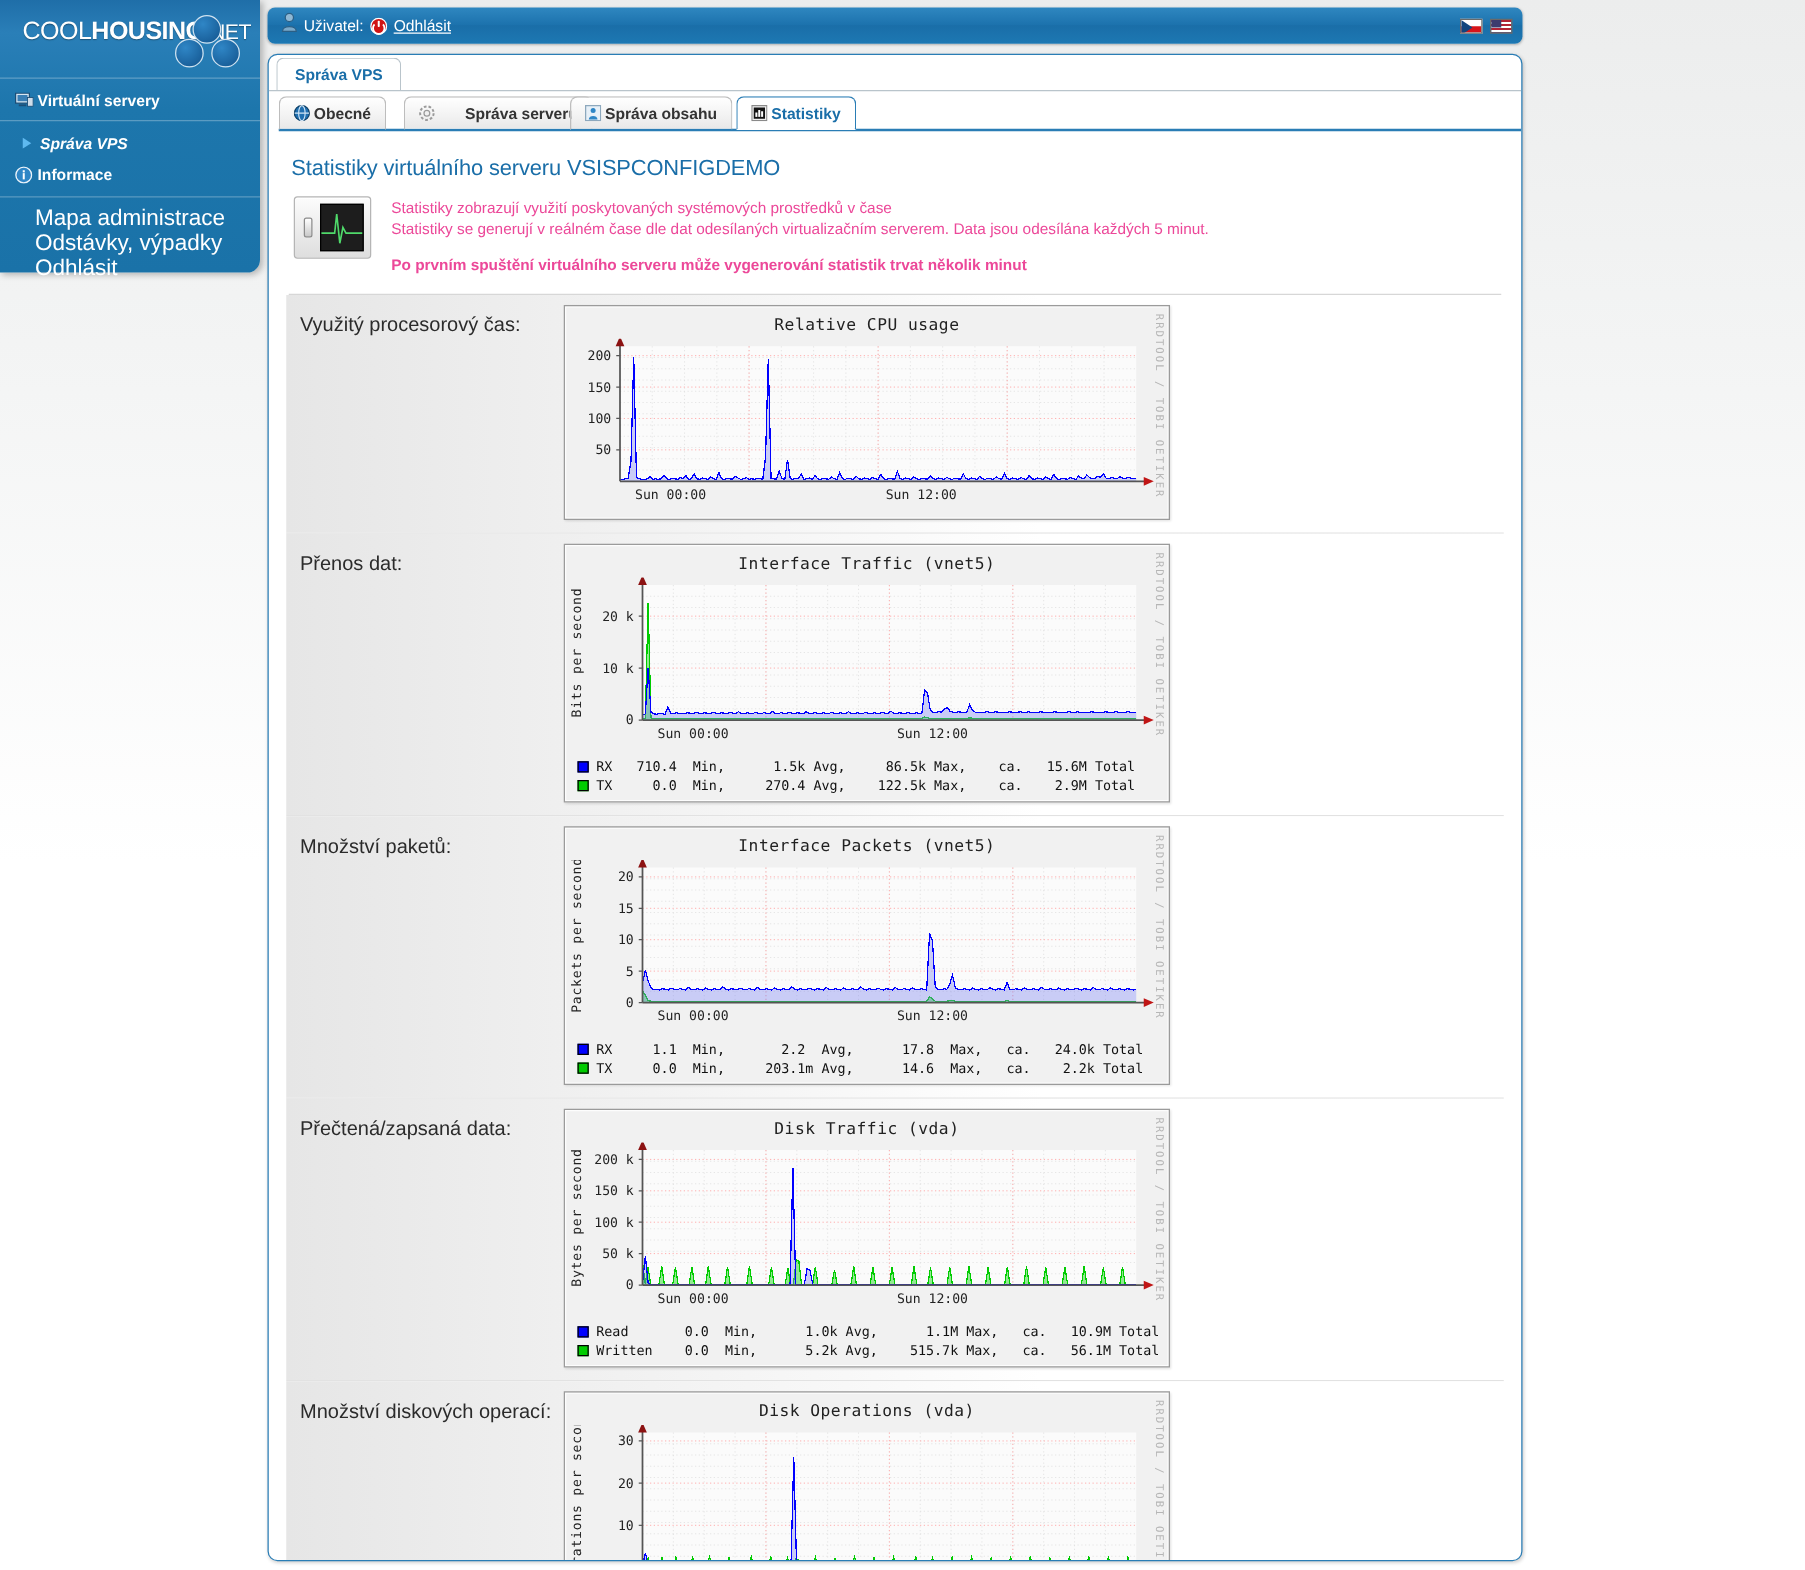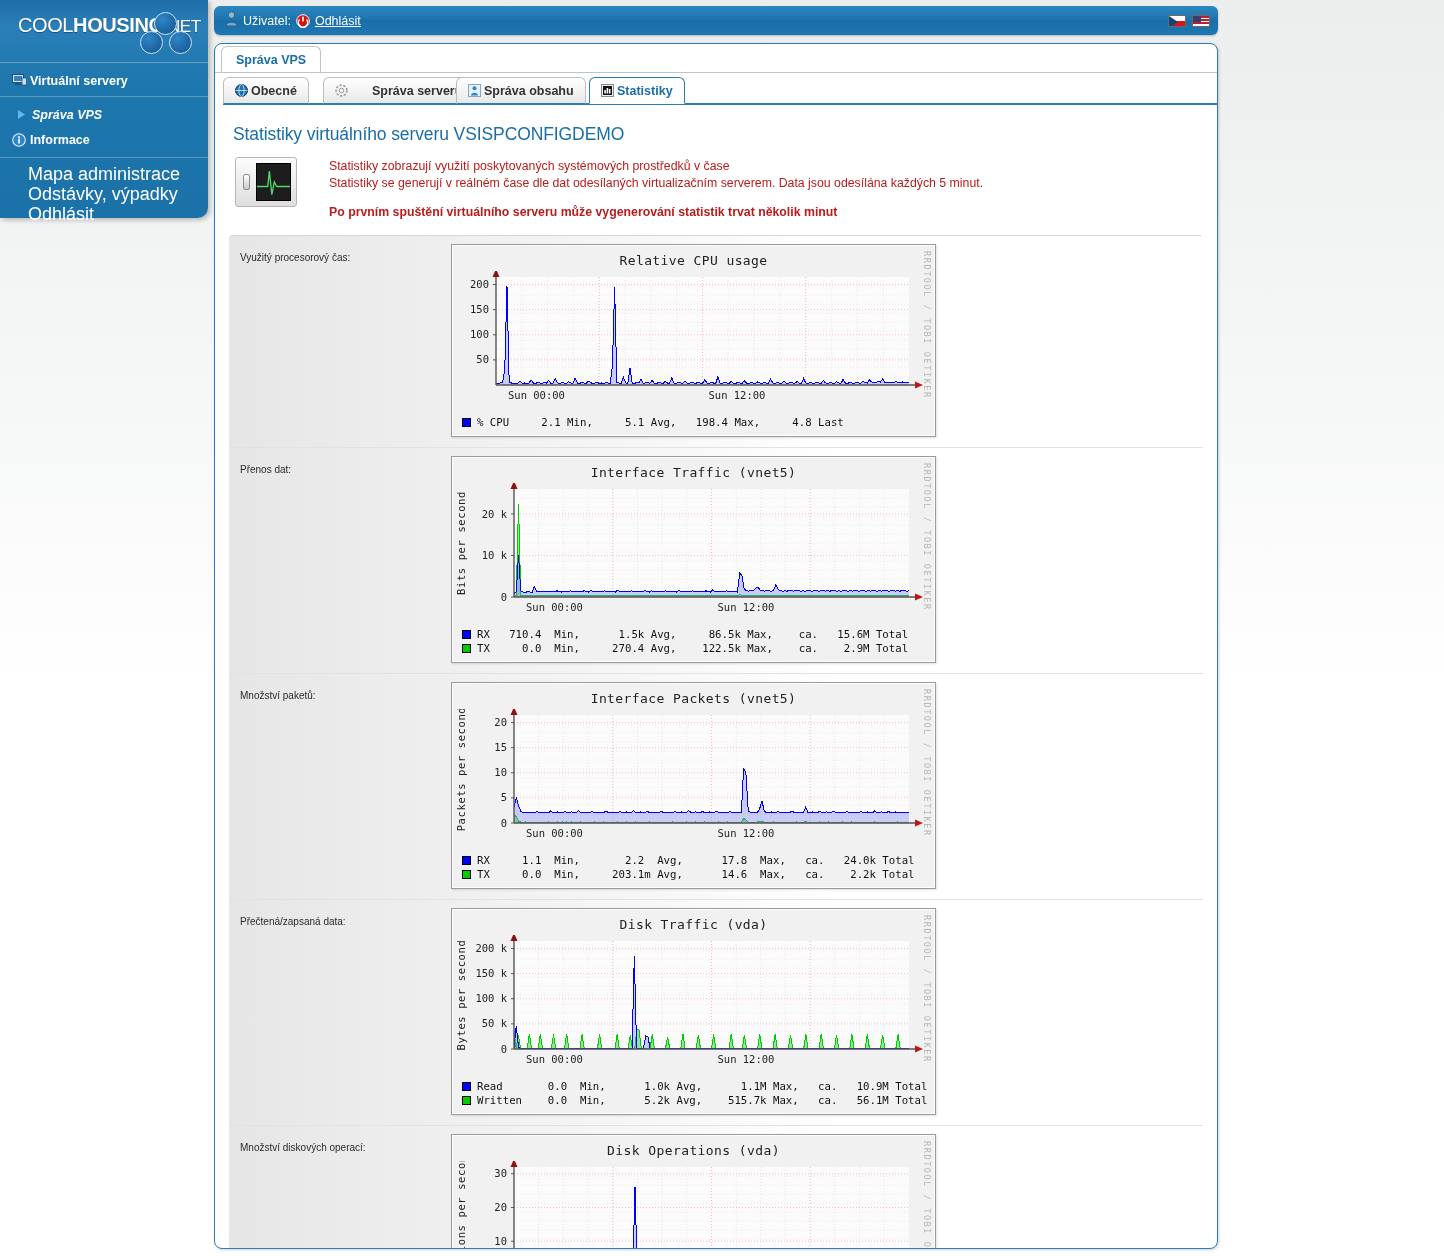--- a/index.html
+++ b/index.html
@@ -145,34 +145,34 @@
   }
   #intro-icon .screen {
     position:absolute; left: 20px; top: 5px; right: 5px; bottom: 5px;
     background: #1d1d1d; border: 1px solid #000;
   }
   #intro-icon .slider {
     position:absolute; left: 7px; top: 16px; width: 7px; height: 16px;
     background: linear-gradient(to bottom,#fff,#c9c9c9);
     border: 1px solid #8c8c8c; border-radius: 2px;
   }
-  #intro-text { font-size: 12.3px; color: #b91c1c; line-height: 17px; padding-top: 1px; margin-left: 16px; }
+  #intro-text { font-size: 12.3px; color: #ec4899; line-height: 17px; padding-top: 1px; }
   #intro-text .bold { font-weight: bold; display:block; margin-top: 12px; }
   #hr-main { border: none; border-top: 1px solid #d7d7d7; margin: 14px 2px 0 2px; }
 
   
   .stat-row {
     display: flex;
     border-bottom: 1px solid #e2e2e2;
     background: linear-gradient(to right, #e6e6e6 0%, #efefef 22%, #f8f8f8 46%, #ffffff 62%, #ffffff 100%);
   }
   .stat-row:last-child { border-bottom: none; }
   .stat-label {
     width: 222px; flex: 0 0 222px;
-    font-size: 10px; color: #2b2b2b;
+    font-size: 16px; color: #2b2b2b;
     padding: 16px 0 0 11px;
   }
   .stat-graph { padding: 8px 0 10px 0; }
 
   
   .rrd {
     width: 485px;
     background: #f1f1f1;
     border: 1px solid #9b9b9b;
     box-shadow: inset 0 0 0 1px #fdfdfd, 1px 1px 2px rgba(0,0,0,.12);
@@ -418,21 +418,20 @@
                   <line x1="41" y1="13.534883720930239" x2="44" y2="13.534883720930239" stroke="#555" stroke-width="1"></line>
                   <path d="M 44 114 L 44.00 112.49 L 46.20 112.49 L 48.39 111.99 L 50.59 111.49 L 52.79 97.93 L 54.98 14.54 L 57.18 110.99 L 59.38 111.99 L 61.57 112.49 L 63.77 112.49 L 65.97 111.99 L 68.16 109.98 L 70.36 112.49 L 72.56 111.99 L 74.76 112.49 L 76.95 111.99 L 79.15 108.98 L 81.35 111.99 L 83.54 112.49 L 85.74 111.49 L 87.94 111.99 L 90.13 112.49 L 92.33 110.99 L 94.53 111.99 L 96.72 109.48 L 98.92 112.49 L 101.12 111.99 L 103.31 107.97 L 105.51 111.99 L 107.71 112.49 L 109.90 111.49 L 112.10 111.99 L 114.30 112.49 L 116.49 110.48 L 118.69 111.99 L 120.89 112.49 L 123.09 106.97 L 125.28 111.99 L 127.48 112.49 L 129.68 111.49 L 131.87 111.99 L 134.07 112.49 L 136.27 109.98 L 138.46 111.49 L 140.66 112.49 L 142.86 111.99 L 145.05 110.99 L 147.25 112.49 L 149.45 111.99 L 151.64 112.49 L 153.84 111.49 L 156.04 111.99 L 158.23 112.49 L 160.43 94.91 L 162.63 16.05 L 164.82 111.49 L 167.02 111.99 L 169.22 112.49 L 171.41 105.96 L 173.61 111.99 L 175.81 112.49 L 178.01 96.92 L 180.20 111.99 L 182.40 112.49 L 184.60 111.49 L 186.79 111.99 L 188.99 107.97 L 191.19 112.49 L 193.38 111.99 L 195.58 111.49 L 197.78 112.49 L 199.97 109.48 L 202.17 111.99 L 204.37 112.49 L 206.56 111.49 L 208.76 111.99 L 210.96 112.49 L 213.15 110.48 L 215.35 111.99 L 217.55 112.49 L 219.74 106.97 L 221.94 111.99 L 224.14 112.49 L 226.34 111.49 L 228.53 111.99 L 230.73 112.49 L 232.93 109.98 L 235.12 111.99 L 237.32 112.49 L 239.52 111.49 L 241.71 111.99 L 243.91 112.49 L 246.11 110.99 L 248.30 111.99 L 250.50 112.49 L 252.70 108.47 L 254.89 111.99 L 257.09 112.49 L 259.29 111.49 L 261.48 111.99 L 263.68 112.49 L 265.88 105.96 L 268.07 111.99 L 270.27 112.49 L 272.47 111.49 L 274.66 111.99 L 276.86 112.49 L 279.06 110.48 L 281.26 111.99 L 283.45 112.49 L 285.65 111.49 L 287.85 111.99 L 290.04 112.49 L 292.24 109.48 L 294.44 111.99 L 296.63 112.49 L 298.83 111.49 L 301.03 111.99 L 303.22 112.49 L 305.42 110.99 L 307.62 111.99 L 309.81 112.49 L 312.01 111.49 L 314.21 111.99 L 316.40 112.49 L 318.60 107.97 L 320.80 111.99 L 322.99 112.49 L 325.19 111.49 L 327.39 111.99 L 329.59 112.49 L 331.78 109.98 L 333.98 111.99 L 336.18 112.49 L 338.37 111.49 L 340.57 111.99 L 342.77 112.49 L 344.96 110.48 L 347.16 111.99 L 349.36 112.49 L 351.55 107.47 L 353.75 111.99 L 355.95 112.49 L 358.14 111.49 L 360.34 111.99 L 362.54 112.49 L 364.73 110.99 L 366.93 111.99 L 369.13 112.49 L 371.32 109.48 L 373.52 111.99 L 375.72 112.49 L 377.91 111.49 L 380.11 111.99 L 382.31 112.49 L 384.51 110.48 L 386.70 111.99 L 388.90 112.49 L 391.10 108.47 L 393.29 111.99 L 395.49 112.49 L 397.69 111.49 L 399.88 111.99 L 402.08 112.49 L 404.28 110.99 L 406.47 111.99 L 408.67 112.49 L 410.87 109.98 L 413.06 111.49 L 415.26 111.99 L 417.46 108.98 L 419.65 110.99 L 421.85 111.99 L 424.05 111.49 L 426.24 109.98 L 428.44 110.99 L 430.64 107.97 L 432.84 111.49 L 435.03 111.99 L 437.23 110.99 L 439.43 111.49 L 441.62 111.99 L 443.82 110.48 L 446.02 111.49 L 448.21 111.99 L 450.41 110.99 L 452.61 111.49 L 454.80 111.99 L 457.00 111.49 L 457.00 114 Z" fill="rgba(120,130,240,0.38)" stroke="none"></path>
                   <path d="M 44.00 112.49 L 46.20 112.49 L 48.39 111.99 L 50.59 111.49 L 52.79 97.93 L 54.98 14.54 L 57.18 110.99 L 59.38 111.99 L 61.57 112.49 L 63.77 112.49 L 65.97 111.99 L 68.16 109.98 L 70.36 112.49 L 72.56 111.99 L 74.76 112.49 L 76.95 111.99 L 79.15 108.98 L 81.35 111.99 L 83.54 112.49 L 85.74 111.49 L 87.94 111.99 L 90.13 112.49 L 92.33 110.99 L 94.53 111.99 L 96.72 109.48 L 98.92 112.49 L 101.12 111.99 L 103.31 107.97 L 105.51 111.99 L 107.71 112.49 L 109.90 111.49 L 112.10 111.99 L 114.30 112.49 L 116.49 110.48 L 118.69 111.99 L 120.89 112.49 L 123.09 106.97 L 125.28 111.99 L 127.48 112.49 L 129.68 111.49 L 131.87 111.99 L 134.07 112.49 L 136.27 109.98 L 138.46 111.49 L 140.66 112.49 L 142.86 111.99 L 145.05 110.99 L 147.25 112.49 L 149.45 111.99 L 151.64 112.49 L 153.84 111.49 L 156.04 111.99 L 158.23 112.49 L 160.43 94.91 L 162.63 16.05 L 164.82 111.49 L 167.02 111.99 L 169.22 112.49 L 171.41 105.96 L 173.61 111.99 L 175.81 112.49 L 178.01 96.92 L 180.20 111.99 L 182.40 112.49 L 184.60 111.49 L 186.79 111.99 L 188.99 107.97 L 191.19 112.49 L 193.38 111.99 L 195.58 111.49 L 197.78 112.49 L 199.97 109.48 L 202.17 111.99 L 204.37 112.49 L 206.56 111.49 L 208.76 111.99 L 210.96 112.49 L 213.15 110.48 L 215.35 111.99 L 217.55 112.49 L 219.74 106.97 L 221.94 111.99 L 224.14 112.49 L 226.34 111.49 L 228.53 111.99 L 230.73 112.49 L 232.93 109.98 L 235.12 111.99 L 237.32 112.49 L 239.52 111.49 L 241.71 111.99 L 243.91 112.49 L 246.11 110.99 L 248.30 111.99 L 250.50 112.49 L 252.70 108.47 L 254.89 111.99 L 257.09 112.49 L 259.29 111.49 L 261.48 111.99 L 263.68 112.49 L 265.88 105.96 L 268.07 111.99 L 270.27 112.49 L 272.47 111.49 L 274.66 111.99 L 276.86 112.49 L 279.06 110.48 L 281.26 111.99 L 283.45 112.49 L 285.65 111.49 L 287.85 111.99 L 290.04 112.49 L 292.24 109.48 L 294.44 111.99 L 296.63 112.49 L 298.83 111.49 L 301.03 111.99 L 303.22 112.49 L 305.42 110.99 L 307.62 111.99 L 309.81 112.49 L 312.01 111.49 L 314.21 111.99 L 316.40 112.49 L 318.60 107.97 L 320.80 111.99 L 322.99 112.49 L 325.19 111.49 L 327.39 111.99 L 329.59 112.49 L 331.78 109.98 L 333.98 111.99 L 336.18 112.49 L 338.37 111.49 L 340.57 111.99 L 342.77 112.49 L 344.96 110.48 L 347.16 111.99 L 349.36 112.49 L 351.55 107.47 L 353.75 111.99 L 355.95 112.49 L 358.14 111.49 L 360.34 111.99 L 362.54 112.49 L 364.73 110.99 L 366.93 111.99 L 369.13 112.49 L 371.32 109.48 L 373.52 111.99 L 375.72 112.49 L 377.91 111.49 L 380.11 111.99 L 382.31 112.49 L 384.51 110.48 L 386.70 111.99 L 388.90 112.49 L 391.10 108.47 L 393.29 111.99 L 395.49 112.49 L 397.69 111.49 L 399.88 111.99 L 402.08 112.49 L 404.28 110.99 L 406.47 111.99 L 408.67 112.49 L 410.87 109.98 L 413.06 111.49 L 415.26 111.99 L 417.46 108.98 L 419.65 110.99 L 421.85 111.99 L 424.05 111.49 L 426.24 109.98 L 428.44 110.99 L 430.64 107.97 L 432.84 111.49 L 435.03 111.99 L 437.23 110.99 L 439.43 111.49 L 441.62 111.99 L 443.82 110.48 L 446.02 111.49 L 448.21 111.99 L 450.41 110.99 L 452.61 111.49 L 454.80 111.99 L 457.00 111.49 " fill="none" stroke="#0000ff" stroke-width="1" shape-rendering="crispEdges"></path>
                   <line x1="44" y1="4" x2="44" y2="114" stroke="#555" stroke-width="1.4"></line>
                   <line x1="44" y1="114" x2="465" y2="114" stroke="#555" stroke-width="1.4"></line>
                   <path d="M 44 -2 l -3.5 8 l 7 0 Z" fill="#8c1212"></path>
                   <path d="M 471 114 l -8 -3.5 l 0 7 Z" fill="#c01515"></path>
                   <text x="56" y="128" font-size="10.5" fill="#222">Sun 00:00</text>
                   <text x="256.5" y="128" font-size="10.5" fill="#222">Sun 12:00</text>
                 </svg></div>
-              <div class="rrd-legend"><div><span class="sw blue"></span><span>% CPU     2.1 Min,     5.1 Avg,   198.4 Max,     4.8 Last</span></div></div>
             </div>
           </div>
         </div>
         <div class="stat-row">
           <div class="stat-label">Přenos dat:</div>
           <div class="stat-graph">
             <div class="rrd">
               <div class="rrd-title">Interface Traffic (vnet5)</div>
               <div class="rrd-body" style="position: relative;"><div class="rrd-watermark">RRDTOOL / TOBI OETIKER</div><svg width="485" height="136" viewBox="0 0 485 136">
                   <text x="-60" y="13" transform="rotate(-90)" text-anchor="middle" font-size="10.5" fill="#222" letter-spacing="0.6">Bits per second</text>

